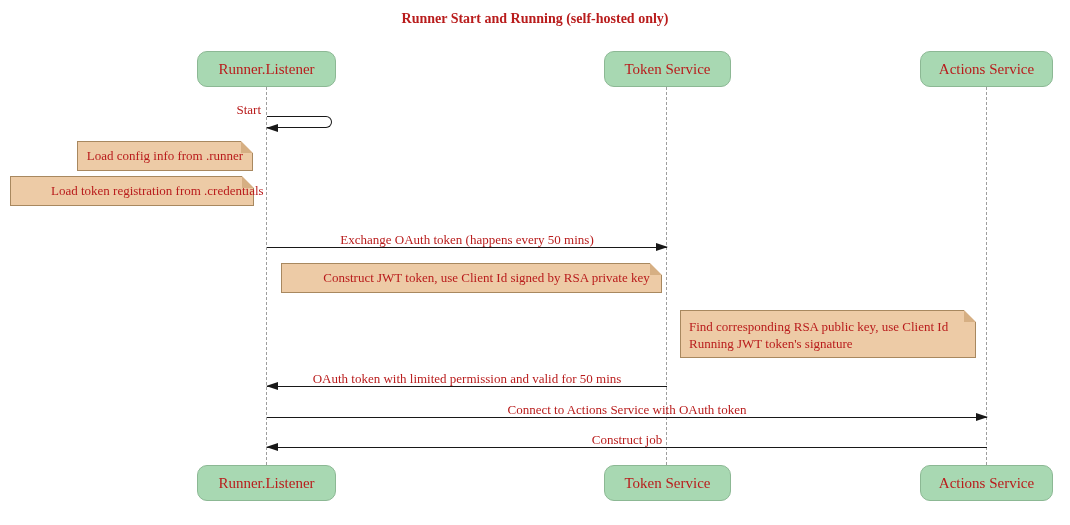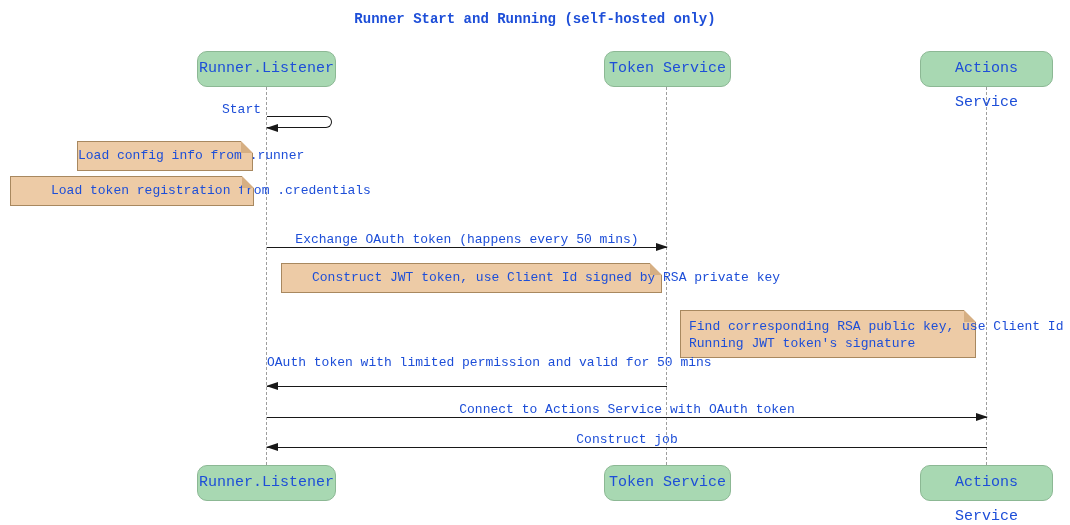--- a/index.html
+++ b/index.html
@@ -1,18 +1,18 @@
 <!DOCTYPE html>
 <html><head>
 <meta charset="utf-8">
 <style>
   html,body{margin:0;padding:0;background:#ffffff;}
   .canvas{
     position:relative;width:1070px;height:525px;background:#ffffff;
-    font-family:Liberation Mono, monospace;color:#1d4ed8;overflow:hidden;
+    font-family:Liberation Serif, serif;color:#b91c1c;overflow:hidden;
   }
   .title{
     position:absolute;top:11px;left:0;width:1070px;text-align:center;
     font-weight:bold;font-size:14px;
   }
   .lifeline{
     position:absolute;top:87px;height:378px;width:0;
     border-left:1px dashed #9e9e9e;
   }
   .participant{
@@ -83,21 +83,21 @@
     <span class="arrow-right"></span>
   </div>
 
   <div class="note note-center" style="left:281px;top:263px;width:381px;height:30px;padding-left:30px;">Construct JWT token, use Client Id signed by RSA private key</div>
 
   <div class="note note-multiline" style="left:680px;top:310px;width:296px;height:48px;">
     <span class="note-line">Find corresponding RSA public key, use Client Id</span>
     <span class="note-line">Running JWT token's signature</span>
   </div>
 
-  <div class="msg-label" style="left:267px;top:355px;width:400px;">OAuth token with limited permission and valid for 50 mins</div>
+  <div class="msg-label" style="left:267px;top:371px;width:400px;">OAuth token with limited permission and valid for 50 mins</div>
   <div class="msg-line" style="left:267px;top:386px;width:400px;">
     <span class="arrow-left"></span>
   </div>
 
   <div class="msg-label" style="left:267px;top:402px;width:720px;">Connect to Actions Service with OAuth token</div>
   <div class="msg-line" style="left:267px;top:417px;width:720px;">
     <span class="arrow-right"></span>
   </div>
 
   <div class="msg-label" style="left:267px;top:432px;width:720px;">Construct job</div>

